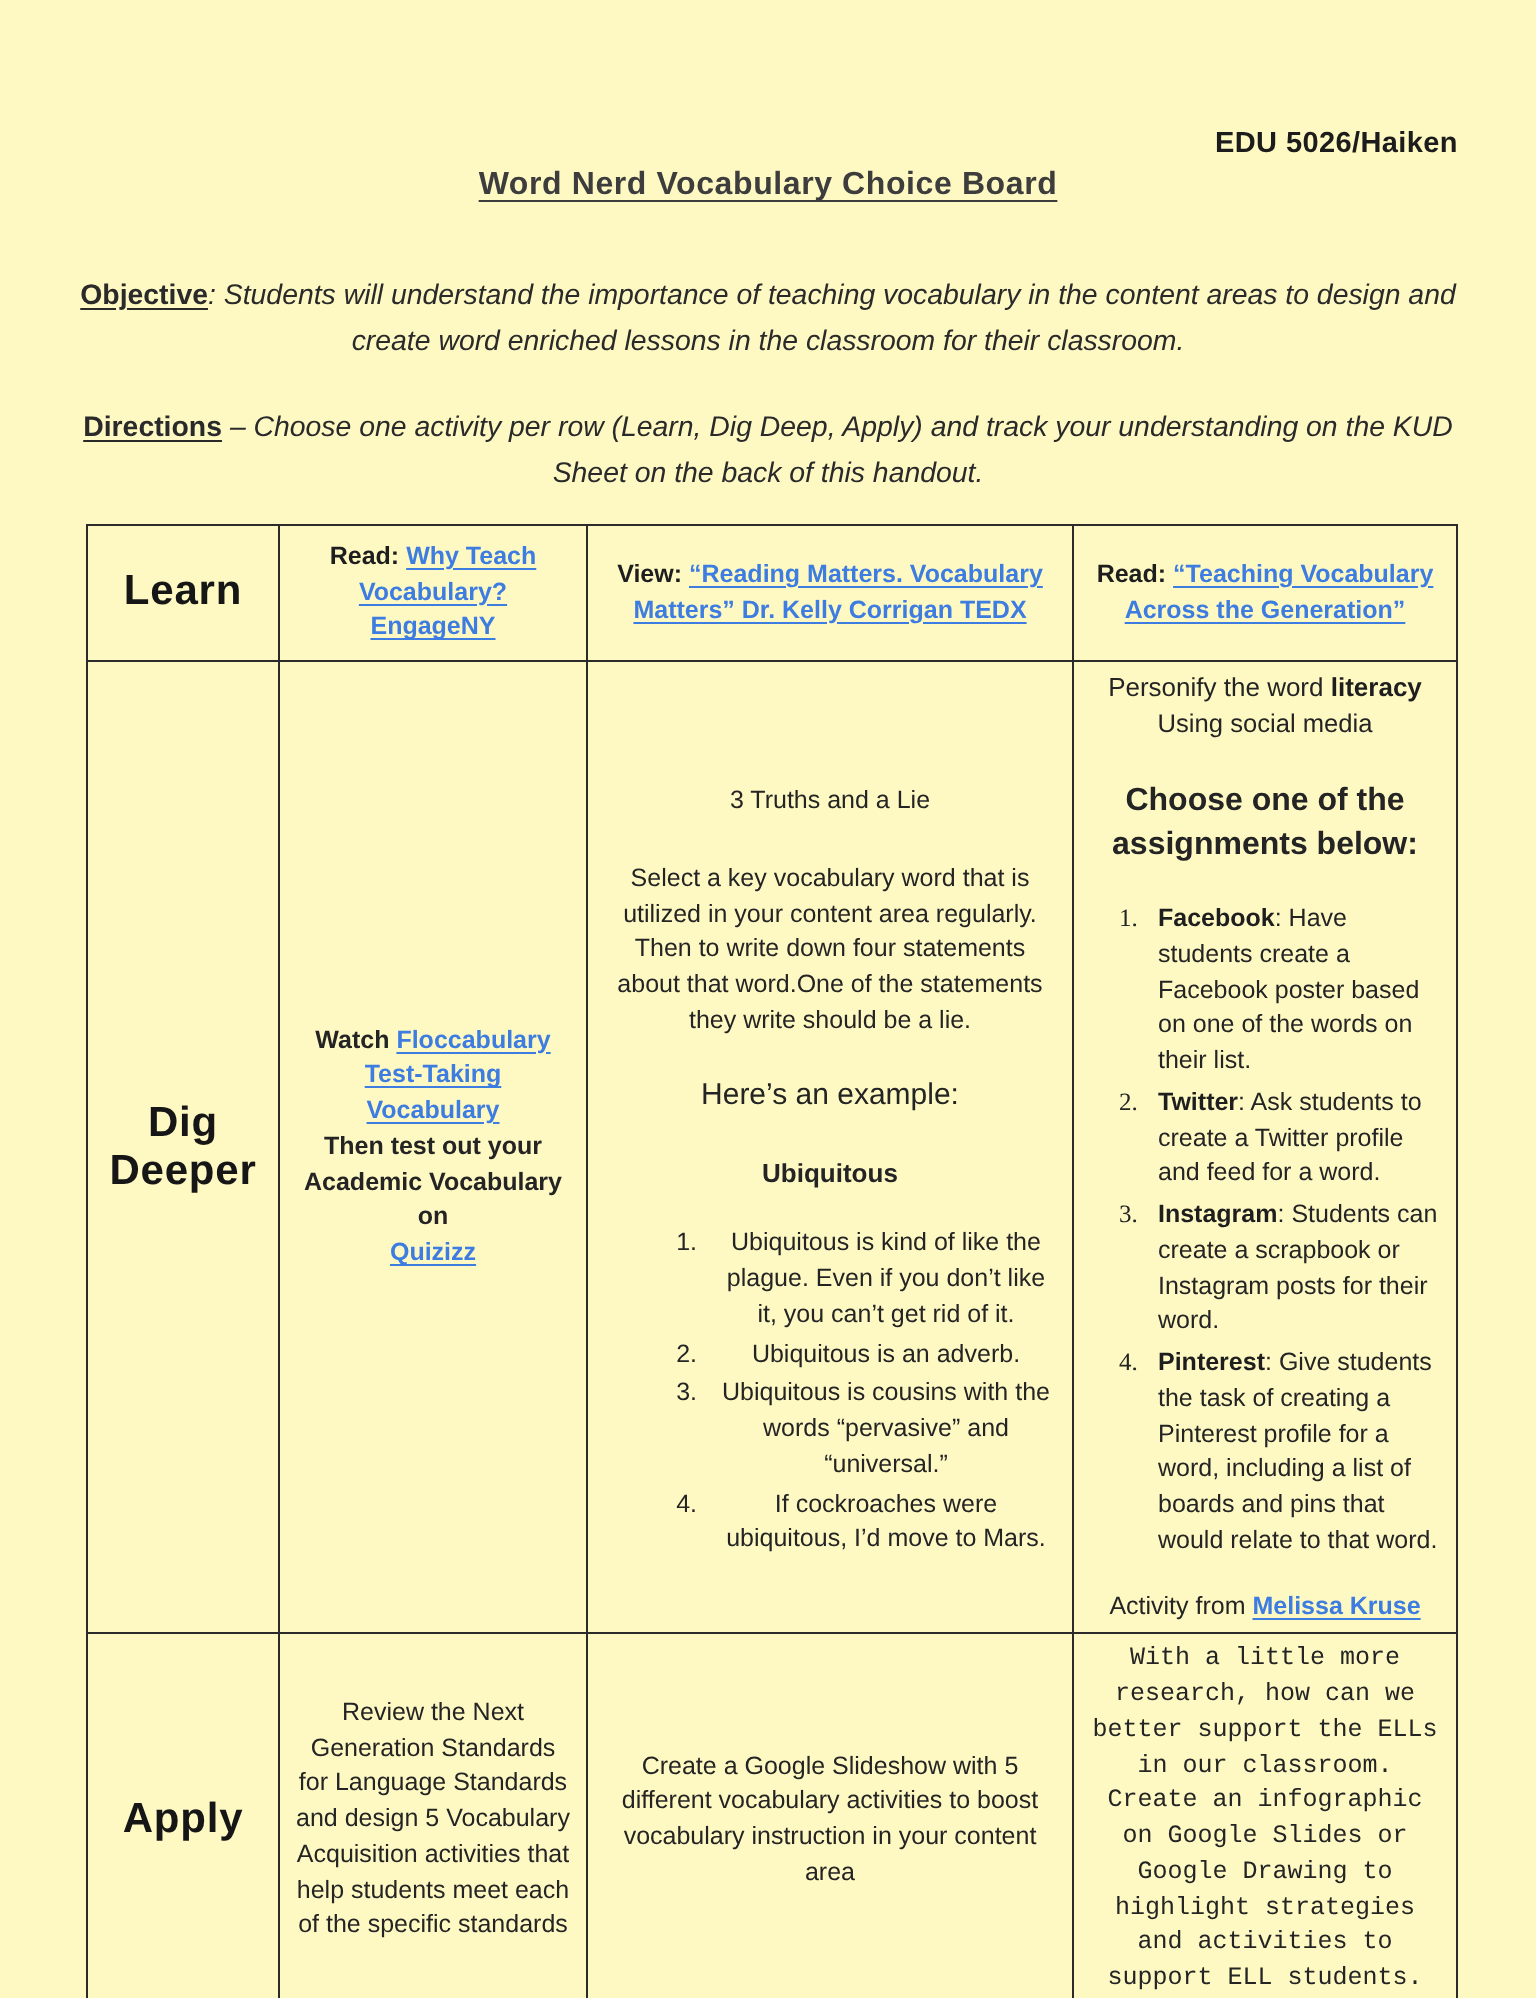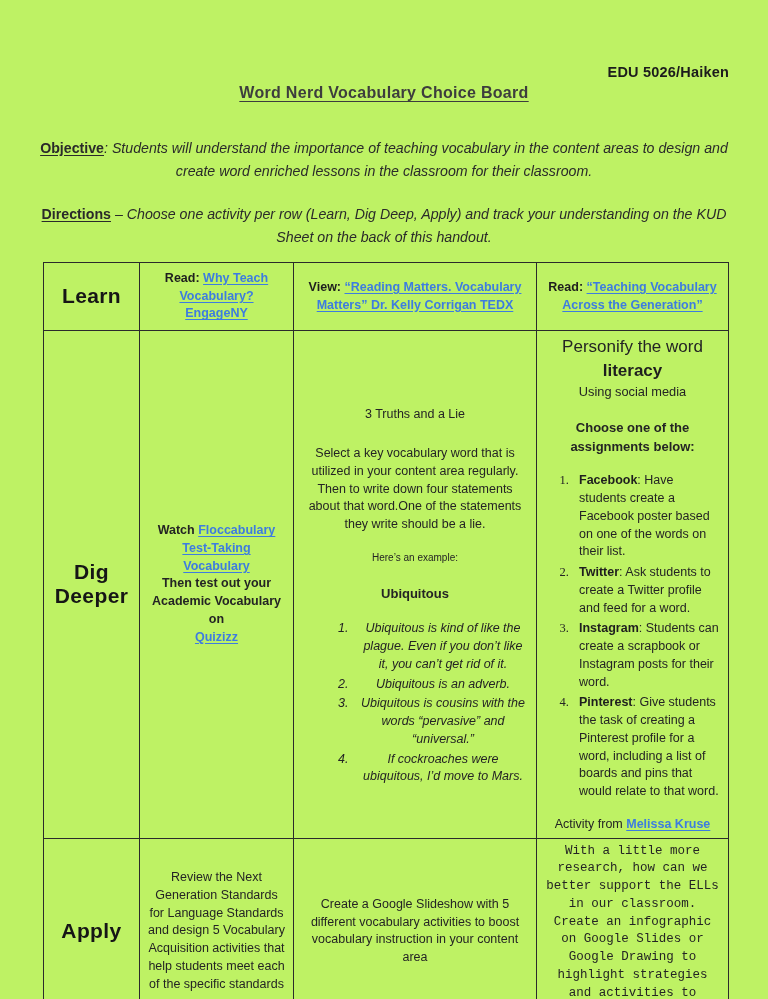--- a/index.html
+++ b/index.html
@@ -1,18 +1,18 @@
 <!DOCTYPE html>
 <html><head>
 <meta charset="utf-8">
 <style>
   * { margin:0; padding:0; box-sizing:border-box; }
   html,body { background:#ffffff; }
   body { width:768px; height:999px; position:relative; font-family:"Liberation Sans", sans-serif; color:#222; }
-  .doc { position:absolute; inset:0; background:#bef264;padding-left:38px; }
+  .doc { position:absolute; inset:0; background:#fef9c3;padding-left:38px; }
 
   .course-code { position:absolute; top:64px; right:39px; font-size:14.5px; font-weight:bold; color:#1c1c1c; letter-spacing:0.2px; }
   .page-title { position:absolute; top:84px; left:0; width:100%; text-align:center; font-size:16px; font-weight:bold; color:#3d3d3d; text-decoration:underline; text-underline-offset:3px; letter-spacing:0.3px; }
 
   .intro { position:absolute; left:39px; width:690px; text-align:center; font-size:14.2px; line-height:1.62; color:#2a2a2a; }
   .intro .lbl { font-style:normal; text-decoration:underline; text-underline-offset:2px; }
   .intro .txt { font-style:italic; }
   .objective { top:137px; }
   .objective .lbl { font-weight:600; }
   .directions { top:203px; }
@@ -30,28 +30,28 @@
   tr.r-learn  { height:68px; }
   tr.r-dig    { height:442px; }
   tr.r-apply  { height:136px; }
 
   
   td.dd-watch { vertical-align:top; padding-top:72px; font-weight:bold; }
   td.dd-watch .blk { display:block; }
   td.dd-truths { vertical-align:top; text-align:left; padding:8px 10px 6px 12px; font-size:12.3px; line-height:1.38; }
   td.dd-truths .t-head { display:block; text-align:center; margin-bottom:21px;margin-top:26px; }
   td.dd-truths .t-para1 { display:block; margin-bottom:17px; }
-  td.dd-truths .t-para2 { display:block; margin-bottom:20px; font-size:10px; }
+  td.dd-truths .t-para2 { display:block; margin-bottom:20px; font-size:15px; }
   td.dd-truths .t-word { display:block; font-weight:bold; font-size:13px; margin-bottom:17px; }
-  td.dd-truths ol { margin:12px 0 0 4px; padding-left:46px;font-style:italic; }
+  td.dd-truths ol { margin:12px 0 0 4px; padding-left:46px; }
   td.dd-truths ol li { padding-left:6px; margin-bottom:2px; }
   td.dd-personify { vertical-align:top; padding:8px 9px 6px 9px; font-size:12.4px; line-height:1.35; }
-  td.dd-personify .p-line1 { display:block; font-size:17px; }
+  td.dd-personify .p-line1 { display:block; font-size:13px; }
   td.dd-personify .p-line2 { display:block; font-size:12.8px; margin-bottom:18px; }
-  td.dd-personify .p-choose { display:block; font-weight:bold; font-size:13px; margin-bottom:16px; }
+  td.dd-personify .p-choose { display:block; font-weight:bold; font-size:16px; margin-bottom:16px; }
   td.dd-personify ol { text-align:left; margin:0; padding-left:27px; }
   td.dd-personify ol li { padding-left:7px; margin-bottom:3px; }
   td.dd-personify ol li::marker { font-family:"Liberation Serif", serif; }
   td.dd-personify .p-credit { display:block; margin-top:15px; text-align:center; }
 
   
   td.ap-2 { vertical-align:top; padding-top:9px; font-size:12.2px; line-height:1.40; }
   td.ap-3 { vertical-align:top; padding-top:24px; font-size:12.4px; line-height:1.40; padding-left:14px; padding-right:14px; }
   td.ap-4 { vertical-align:top; padding-top:7px; font-size:12.4px; line-height:1.40;font-family:Liberation Mono, monospace; }
 </style>

